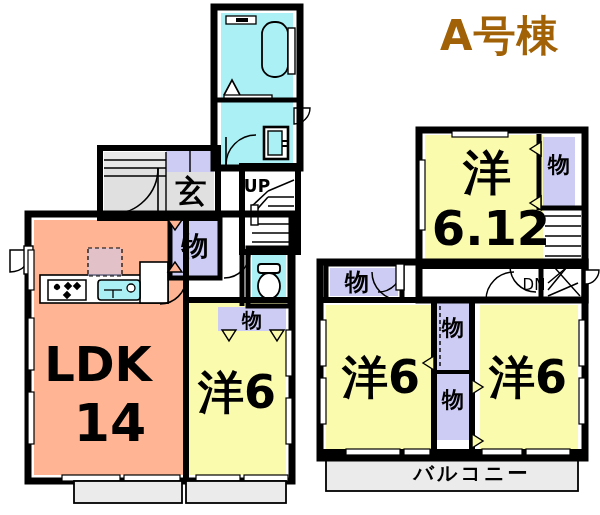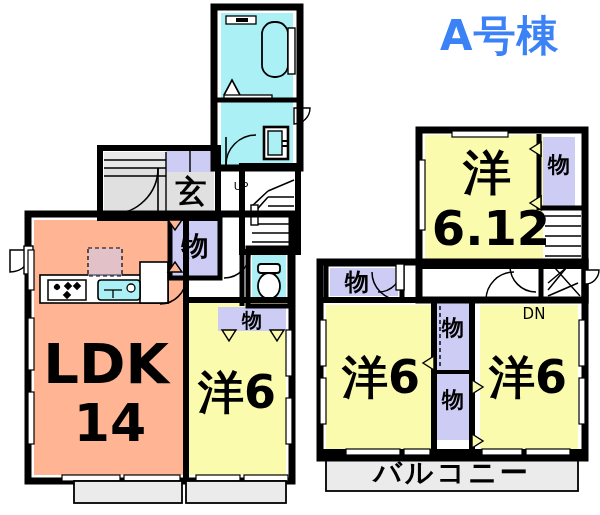--- a/index.html
+++ b/index.html
@@ -11,21 +11,21 @@
   .lbl{
     position:absolute;
     font-family:"DejaVu Sans","Liberation Sans",sans-serif;
     font-weight:bold;color:#000;
     display:flex;align-items:center;justify-content:center;
     white-space:nowrap;line-height:1;
     pointer-events:none;
   }
   #title{
     position:absolute;left:440px;top:12px;width:150px;height:48px;
-    font-size:42px;font-weight:bold;color:#3b82f6;
+    font-size:42px;font-weight:bold;color:#a16207;
     font-family:"DejaVu Sans","Liberation Sans",sans-serif;
     display:flex;align-items:center;justify-content:flex-start;
     letter-spacing:1px;
   }
 </style>
 </head>
 <body>
 
 <div id="title">A号棟</div>
 
@@ -248,41 +248,41 @@
       <rect x="579" y="320" width="6" height="46" fill="#ffffff" stroke="#000" stroke-width="1.2"></rect>
       <rect x="579" y="378" width="6" height="46" fill="#ffffff" stroke="#000" stroke-width="1.2"></rect>
       <rect x="346" y="449" width="54" height="6" fill="#ffffff" stroke="#000" stroke-width="1.2"></rect>
       <rect x="404" y="449" width="26" height="6" fill="#ffffff" stroke="#000" stroke-width="1.2"></rect>
       <rect x="482" y="449" width="40" height="6" fill="#ffffff" stroke="#000" stroke-width="1.2"></rect>
       <rect x="526" y="449" width="44" height="6" fill="#ffffff" stroke="#000" stroke-width="1.2"></rect>
     </g>
   </g>
 </svg>
 
-<div class="lbl" style="left:36px;top:333px;width:140px;height:62px;font-size:56px;">LDK</div>
+<div class="lbl" style="left:28px;top:333px;width:140px;height:62px;font-size:48px;">LDK</div>
 <div class="lbl" style="left:40px;top:392px;width:140px;height:62px;font-size:52px;">14</div>
 
 <div class="lbl" style="left:188px;top:363px;width:98px;height:58px;font-size:46px;">洋6</div>
 
 <div class="lbl" style="left:168px;top:172px;width:46px;height:38px;font-size:31px;">玄</div>
 
 <div class="lbl" style="left:174px;top:228px;width:42px;height:34px;font-size:27px;">物</div>
 <div class="lbl" style="left:228px;top:308px;width:48px;height:24px;font-size:20px;">物</div>
 
-<div class="lbl" style="left:224px;top:176px;width:34px;height:20px;font-size:11px;font-weight:normal;">UP</div>
+<div class="lbl" style="left:240px;top:176px;width:34px;height:20px;font-size:17px;font-weight:bold;">UP</div>
 
 <div class="lbl" style="left:437px;top:144px;width:100px;height:56px;font-size:48px;">洋</div>
 <div class="lbl" style="left:425px;top:198px;width:132px;height:60px;font-size:48px;">6.12</div>
 
 <div class="lbl" style="left:544px;top:150px;width:30px;height:30px;font-size:22px;">物</div>
 
 <div class="lbl" style="left:336px;top:268px;width:42px;height:28px;font-size:24px;">物</div>
 
 <div class="lbl" style="left:328px;top:348px;width:106px;height:58px;font-size:46px;">洋6</div>
 
 <div class="lbl" style="left:478px;top:348px;width:100px;height:58px;font-size:46px;">洋6</div>
 
 <div class="lbl" style="left:437px;top:314px;width:32px;height:28px;font-size:22px;">物</div>
 <div class="lbl" style="left:437px;top:386px;width:32px;height:28px;font-size:22px;">物</div>
 
-<div class="lbl" style="left:518px;top:276px;width:32px;height:18px;font-size:15px;font-weight:normal;margin-top:29px;">DN</div>
-
-<div class="lbl" style="left:330px;top:459px;width:244px;height:28px;font-size:28px;letter-spacing:3px;">バルコニー</div>
+<div class="lbl" style="left:518px;top:276px;width:32px;height:18px;font-size:15px;font-weight:normal;">DN</div>
+
+<div class="lbl" style="left:350px;top:459px;width:244px;height:28px;font-size:20px;letter-spacing:3px;">バルコニー</div>
 
 </body></html>

